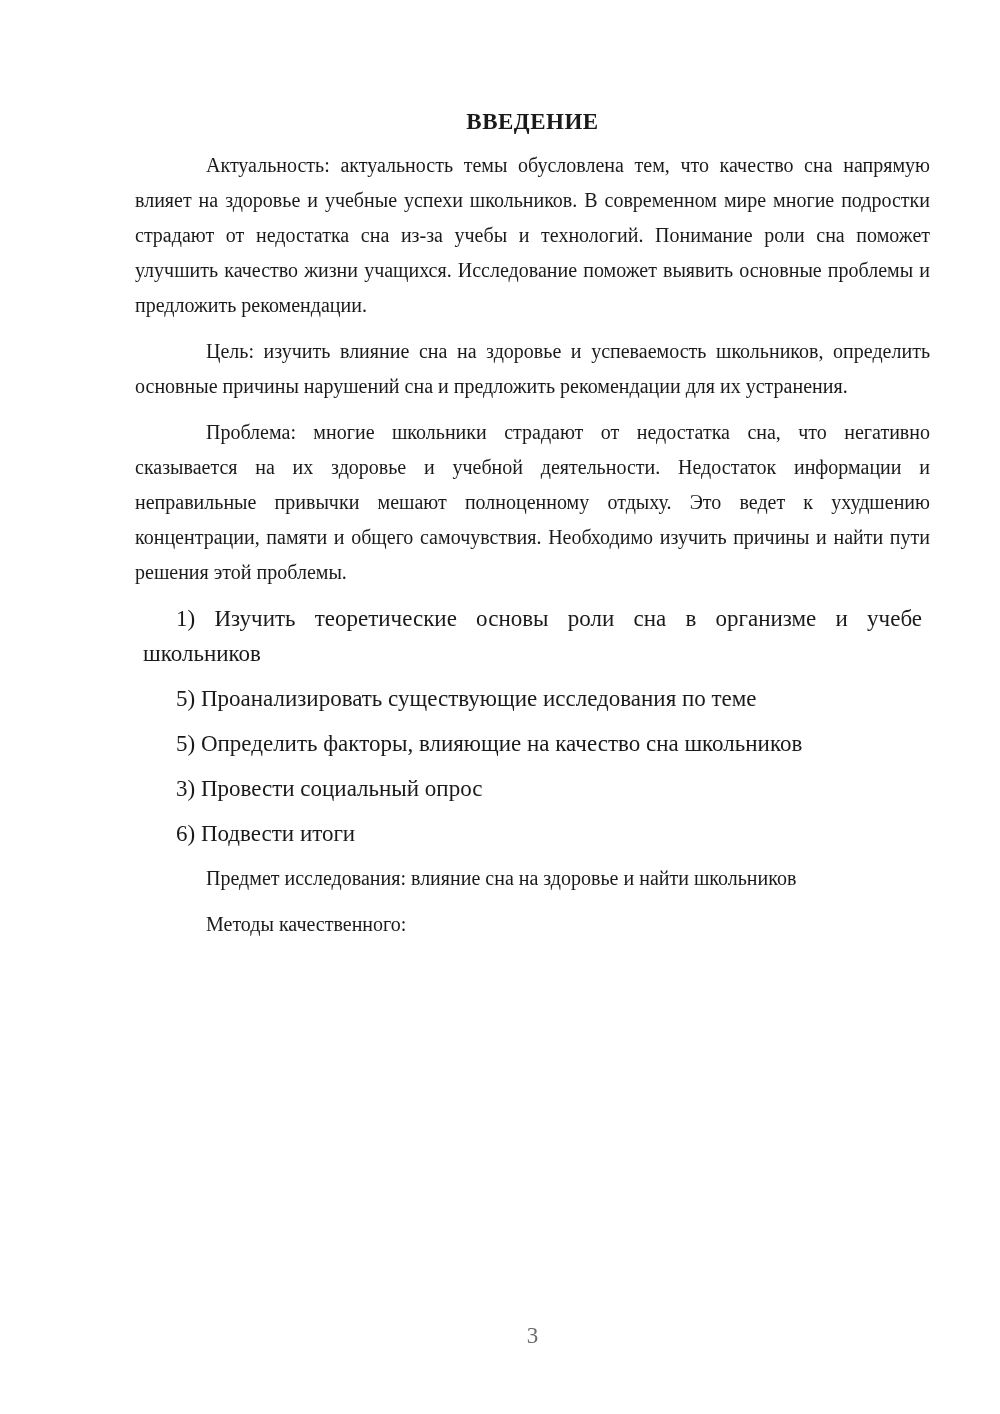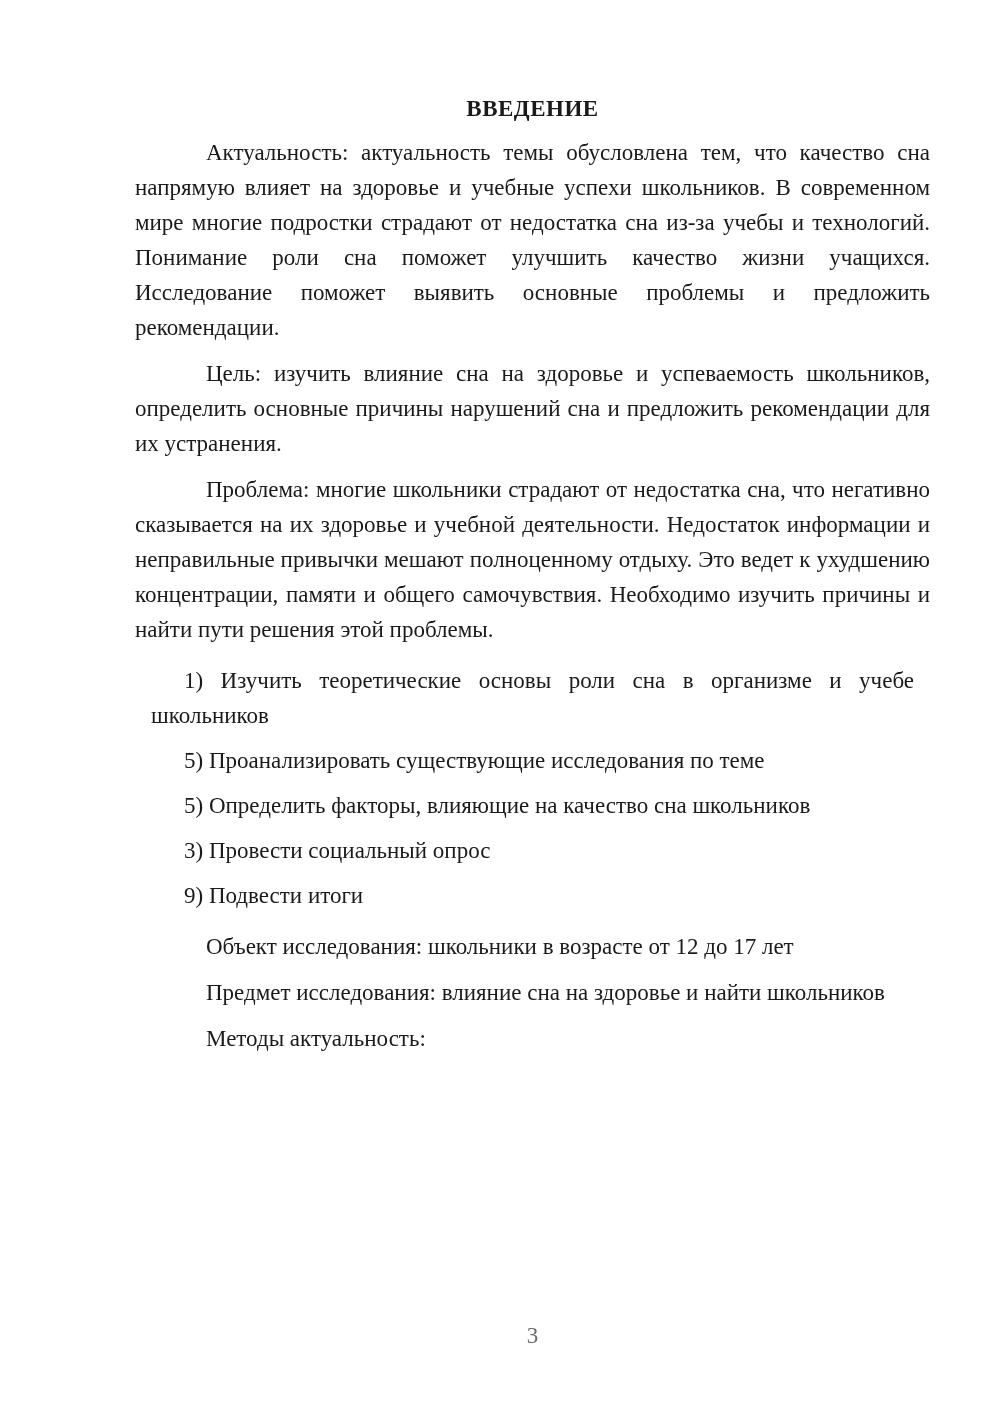--- a/index.html
+++ b/index.html
@@ -16,36 +16,36 @@
     position: relative;
     box-sizing: border-box;
     width: 1000px;
     height: 1414px;
     padding: 91px 70px 0 135px;
     background: #ffffff;
     font-family: "Liberation Serif", "DejaVu Serif", serif;
     color: #1a1a1a;
   }
   .doc-title {
-    margin: 0 0 9px 0;
+    margin: 13px 0 9px 0;
     font-size: 23px;
     font-weight: 700;
     line-height: 35px;
     text-align: center;
     letter-spacing: 0.5px;
   }
   .par {
     margin: 2px 0 11px 0;
-    font-size: 23px;
+    font-size: 20px;
     line-height: 35px;
     text-align: justify;
     text-indent: 71px;
   }
   .task-list {
-    margin: 16px;
+    margin: 8px;
   }
   .task {
     margin: 0 0 10px 0;
     font-size: 23px;
     line-height: 35px;
     text-align: justify;
     text-indent: 33px;
   }
   .page-number {
     position: absolute;
@@ -70,25 +70,24 @@
   <p class="par">Цель: изучить влияние сна на здоровье и успеваемость школьников, определить основные причины нарушений сна и предложить рекомендации для их устранения.</p>
 
   <p class="par">Проблема: многие школьники страдают от недостатка сна, что негативно сказывается на их здоровье и учебной деятельности. Недостаток информации и неправильные привычки мешают полноценному отдыху. Это ведет к ухудшению концентрации, памяти и общего самочувствия. Необходимо изучить причины и найти пути решения этой проблемы.</p>
 
 
   <div class="task-list">
     <div class="task">1) Изучить теоретические основы роли сна в организме и учебе школьников</div>
     <div class="task">5) Проанализировать существующие исследования по теме</div>
     <div class="task">5) Определить факторы, влияющие на качество сна школьников</div>
     <div class="task">3) Провести социальный опрос</div>
-    <div class="task">9) Подвести итоги</div>
+    <div class="task">6) Подвести итоги</div>
   </div>
 
-  <p class="par">Объект исследования: школьники в возрасте от 12 до 17 лет</p>
 
   <p class="par">Предмет исследования: влияние сна на здоровье и найти школьников</p>
 
 
-  <p class="par">Методы актуальность:</p>
+  <p class="par">Методы качественного:</p>
 
   <div class="page-number">3</div>
 
 </div>
 
 </body></html>

